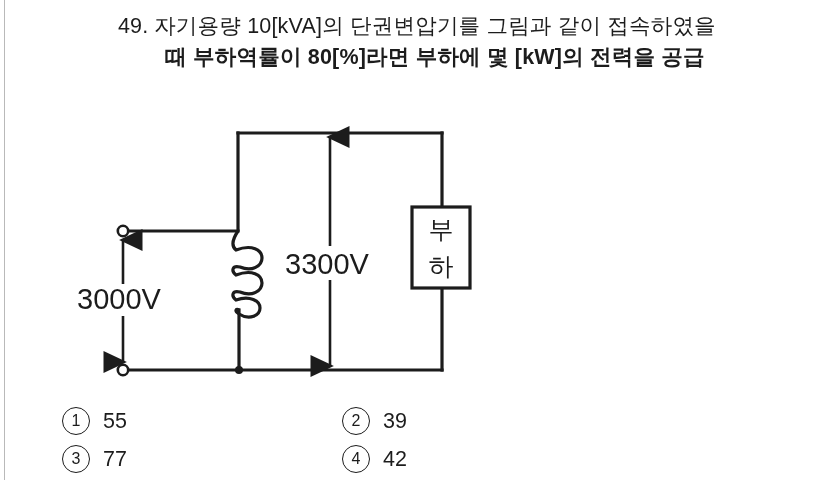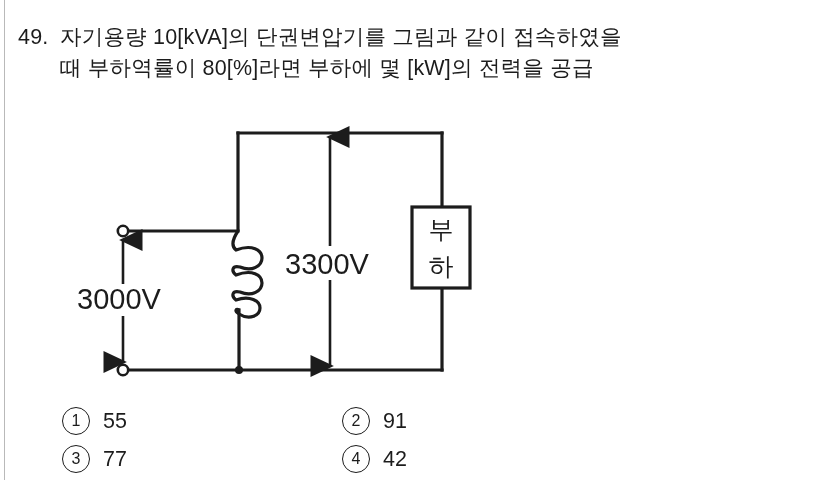--- a/index.html
+++ b/index.html
@@ -23,36 +23,38 @@
     top: 0;
     width: 1px;
     height: 480px;
     background: #b9b9b9;
   }
 
   
   .question-block {
     position: absolute;
     left: 18px;
-    top: 22px;
+    top: 11px;
     width: 792px;
+    text-align: center;
   }
   .q-line {
     display: block;
     font-size: 21.5px;
     line-height: 31px;
     letter-spacing: 0.2px;
     white-space: pre;
     color: #1c1c1c;
   }
   .q-line.first {
     text-indent: 0;
   }
   .q-line.cont {
     padding-left: 42px;
+    font-weight: bold;
   }
   .q-num {
     display: inline-block;
     width: 42px;
   }
 
   
   .figure {
     position: absolute;
     left: 0;
@@ -179,21 +181,21 @@
 </div>
 
 <div class="choices">
   <div class="choice-row">
     <div class="choice">
       <span class="choice-marker">1</span>
       <span class="choice-text">55</span>
     </div>
     <div class="choice">
       <span class="choice-marker">2</span>
-      <span class="choice-text">91</span>
+      <span class="choice-text">39</span>
     </div>
   </div>
   <div class="choice-row">
     <div class="choice">
       <span class="choice-marker">3</span>
       <span class="choice-text">77</span>
     </div>
     <div class="choice">
       <span class="choice-marker">4</span>
       <span class="choice-text">42</span>

